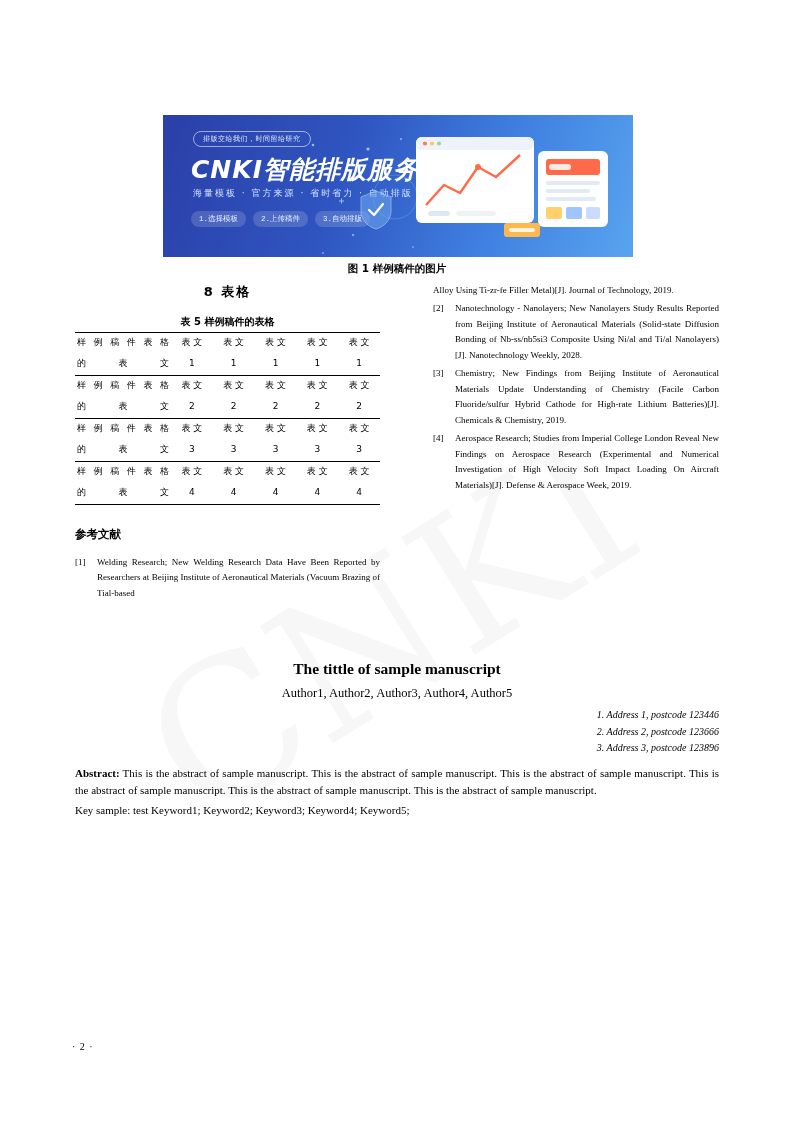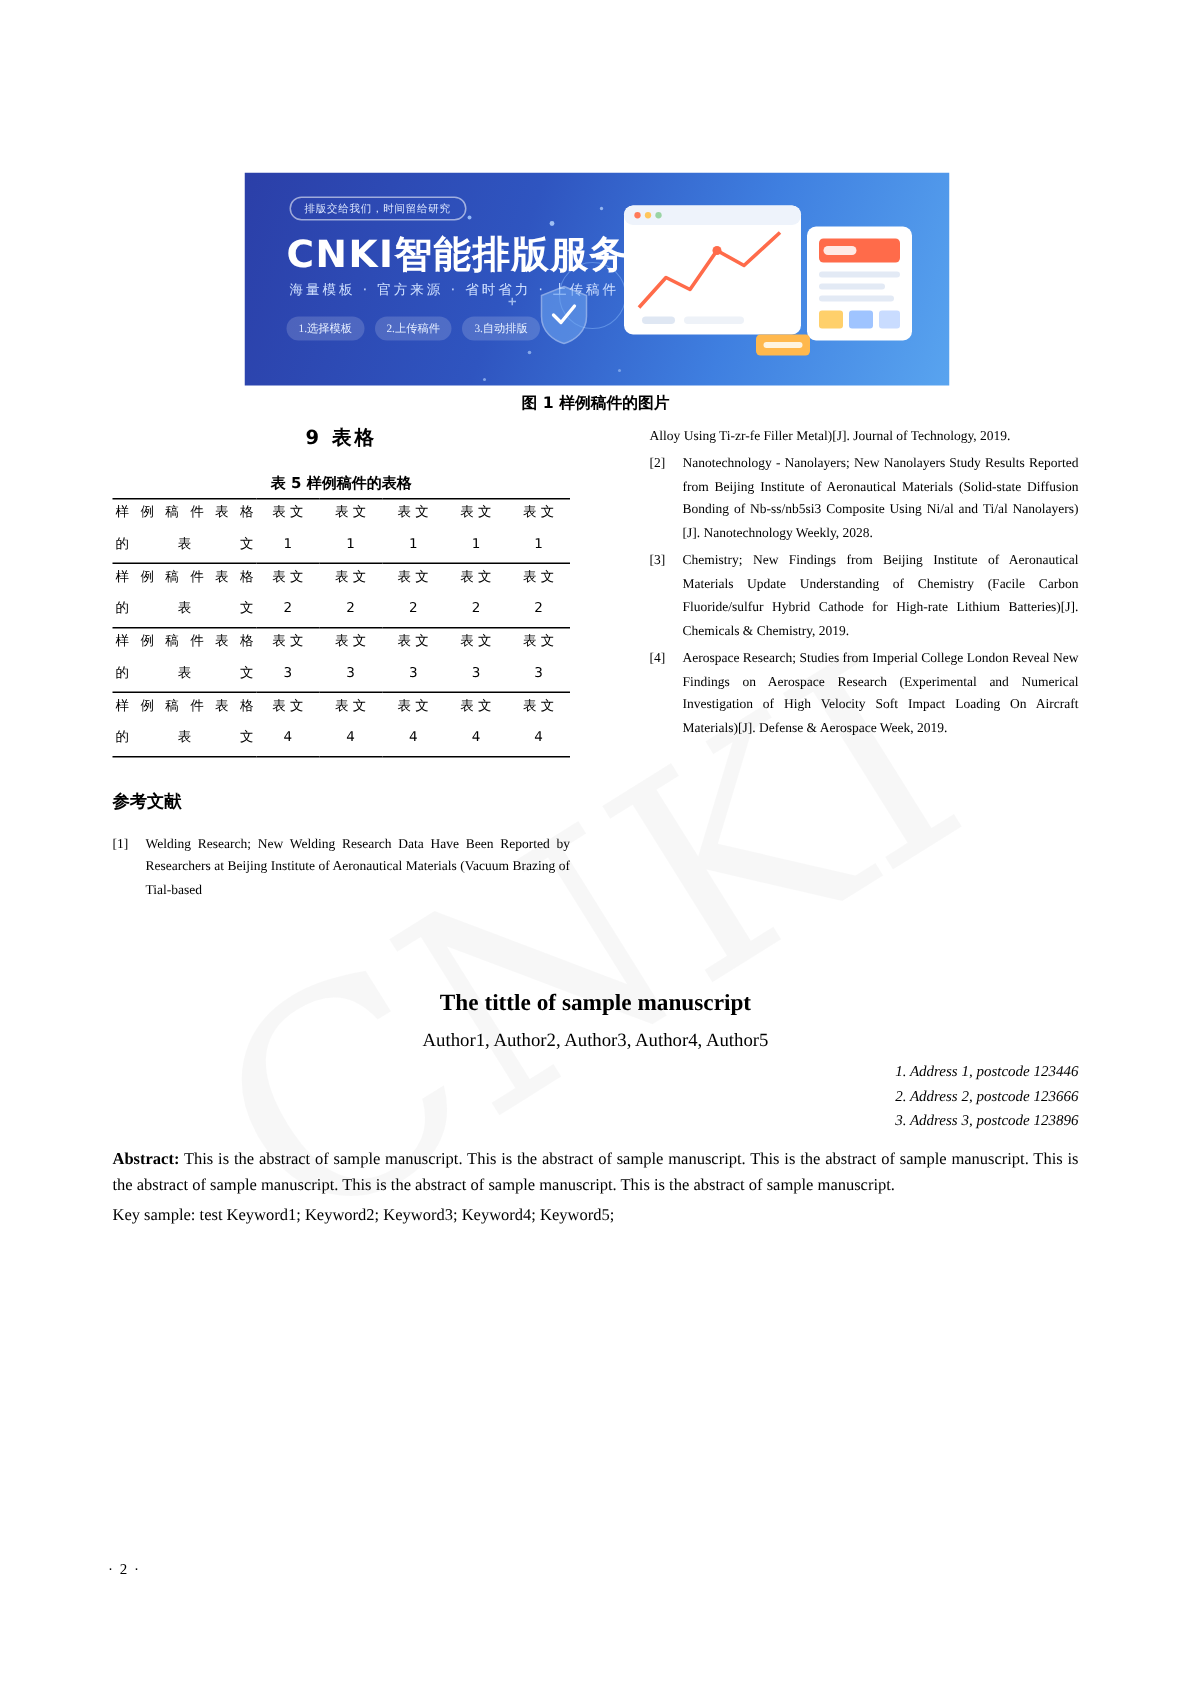--- a/index.html
+++ b/index.html
@@ -68,20 +68,21 @@
   }
   .banner-title {
     position: absolute;
     left: 28px;
     top: 38px;
     color: #ffffff;
     font-size: 25px;
     font-weight: bold;
     letter-spacing: 1px;
     font-family: "DejaVu Sans", sans-serif;
+    font-style: italic;
   }
   .banner-sub {
     position: absolute;
     left: 30px;
     top: 72px;
     color: #cfe0ff;
     font-size: 9px;
     letter-spacing: 2px;
     font-family: "DejaVu Sans", sans-serif;
   }
@@ -91,21 +92,21 @@
     top: 96px;
     display: flex;
     gap: 7px;
   }
   .banner-step {
     background: rgba(255,255,255,0.16);
     border-radius: 8px;
     color: #e6efff;
     font-size: 7.5px;
     padding: 3px 8px;
-    font-family: Liberation Serif, serif;
+    font-family: Liberation Mono, monospace;
     white-space: nowrap;
     text-align: center;
   }
   .banner-shield {
     position: absolute;
     left: 196px;
     top: 74px;
     width: 34px;
     height: 42px;
   }
@@ -286,21 +287,21 @@
         <circle cx="190" cy="108" r="1.2" fill="#bcd8ff" opacity="0.6"></circle>
         <circle cx="160" cy="126" r="1" fill="#bcd8ff" opacity="0.6"></circle>
         <circle cx="120" cy="132" r="1.2" fill="#9fc4ff" opacity="0.5"></circle>
         <circle cx="250" cy="120" r="1" fill="#bcd8ff" opacity="0.5"></circle>
         <path d="M215 40 l4 0 M217 38 l0 4" stroke="#cfe4ff" stroke-width="1" opacity="0.8"></path>
         <path d="M176 74 l5 0 M178.5 71.5 l0 5" stroke="#cfe4ff" stroke-width="1" opacity="0.7"></path>
         <circle cx="232" cy="70" r="22" fill="none" stroke="#7fb0f5" stroke-width="0.7" opacity="0.55"></circle>
       </svg>
       <div class="banner-pill">排版交给我们，时间留给研究</div>
       <div class="banner-title">CNKI智能排版服务</div>
-      <div class="banner-sub">海量模板 · 官方来源 · 省时省力 · 上传稿件</div>
+      <div class="banner-sub">海量模板 · 官方来源 · 省时省力 · 自动排版</div>
       <div class="banner-steps">
         <div class="banner-step">1.选择模板</div>
         <div class="banner-step">2.上传稿件</div>
         <div class="banner-step">3.自动排版</div>
       </div>
       <svg class="banner-shield" viewBox="0 0 34 42">
         <path d="M17 2 L32 8 V22 C32 32 24 38 17 40 C10 38 2 32 2 22 V8 Z" fill="#6fa8f2" opacity="0.55" stroke="#cfe4ff" stroke-width="1"></path>
         <path d="M10 21 l5 5 l9 -11" fill="none" stroke="#ffffff" stroke-width="2.2" stroke-linecap="round" stroke-linejoin="round"></path>
       </svg>
       <svg class="banner-art" viewBox="0 0 215 120">
@@ -324,21 +325,21 @@
         <rect x="178" y="80" width="14" height="12" rx="2" fill="#c9dcff"></rect>
         <rect x="96" y="96" width="36" height="14" rx="3" fill="#ffb84d"></rect>
         <rect x="101" y="101" width="26" height="4" rx="2" fill="#fff4e0"></rect>
       </svg>
     </div>
   </div>
 
   <div class="fig-caption">图 1 样例稿件的图片</div>
 
   <div class="col-left">
-    <div class="section-head">9  表格</div>
+    <div class="section-head">8  表格</div>
     <div class="table-caption">表 5 样例稿件的表格</div>
 
     <table class="sample">
       <tbody>
 
         <tr class="topline">
           <td class="cell-label">
               <span class="cell-l1">样例稿件表格</span>
             </td>
           <td class="cell-val">表 文</td>

